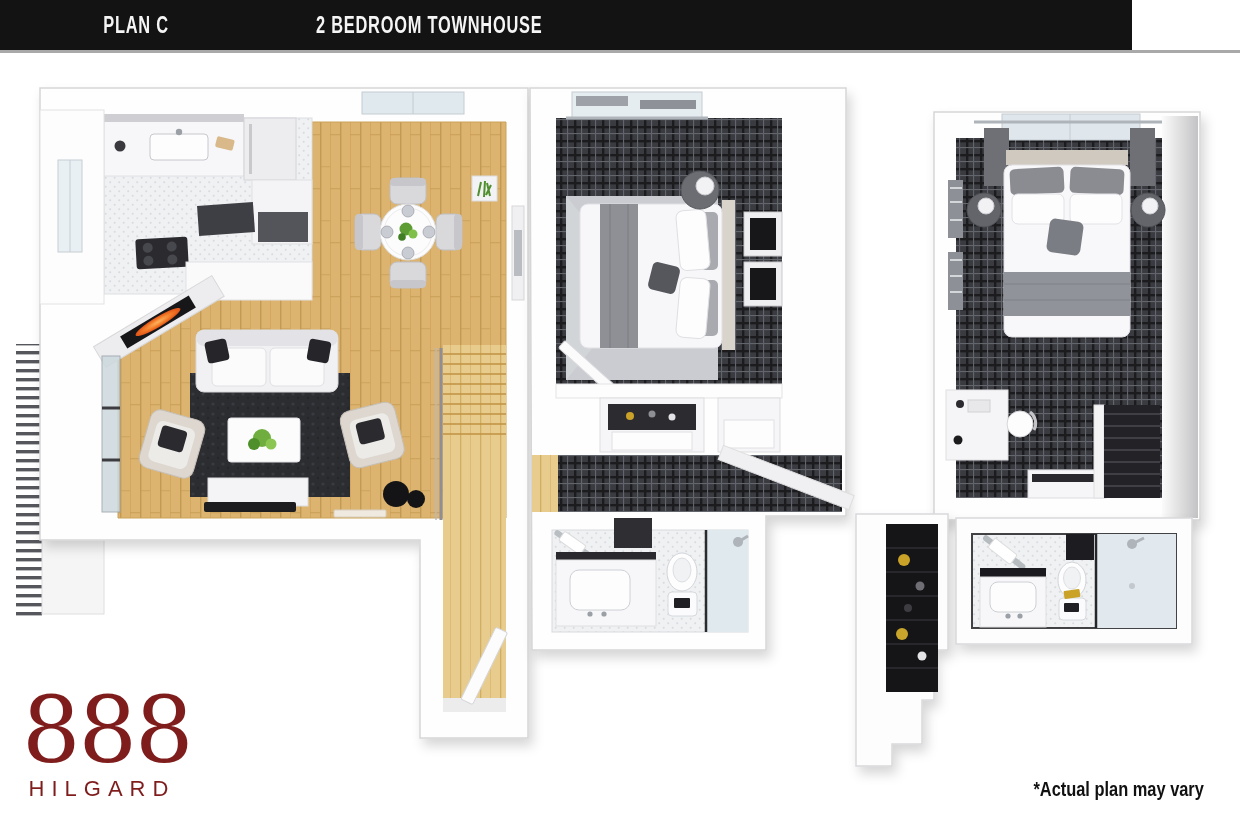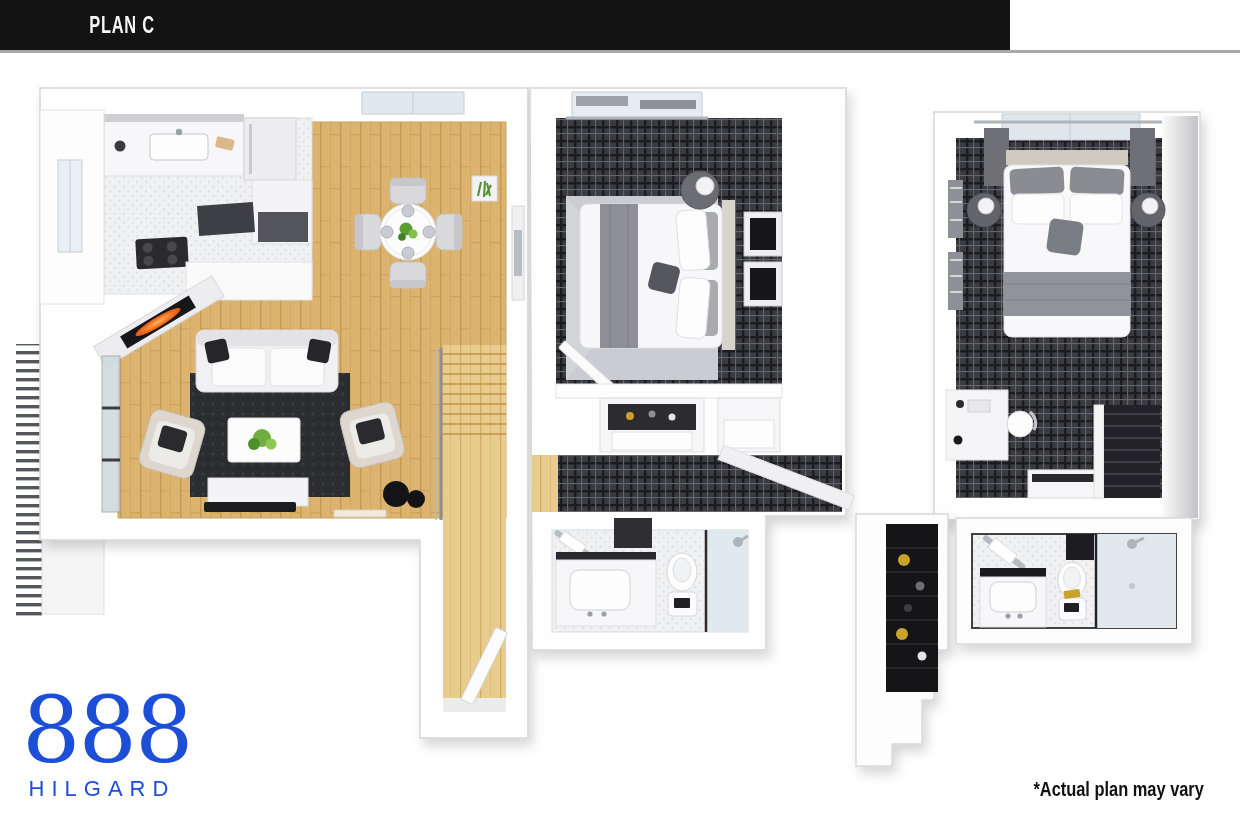--- a/index.html
+++ b/index.html
@@ -1,39 +1,42 @@
 <!DOCTYPE html>
 <html><head>
 <meta charset="utf-8">
 <style>
   html,body{margin:0;padding:0;background:#ffffff;}
   body{width:1240px;height:827px;position:relative;overflow:hidden;
        font-family:"Liberation Sans", sans-serif;}
   
-  .topbar{position:absolute;top:0;left:0;width:1010px;height:50px;background:#131313;
+  .topbar{position:absolute;top:0;left:0;width:1132px;height:50px;background:#131313;
           display:grid;grid-template-columns:1fr 1.15fr 1fr 1fr;align-items:center;z-index:5;}
   .topbar .cell{display:flex;justify-content:center;align-items:center;}
   .topbar .lbl{color:#f5f5f5;font-weight:700;font-size:21px;letter-spacing:1px;
                transform:scaleX(.78) scaleY(1.12);white-space:nowrap;}
   .topbar-rule{position:absolute;top:50px;left:0;width:1240px;height:3px;background:#a9a9a9;z-index:5;}
   
   svg.plan{position:absolute;top:0;left:0;}
   
-  .logo{position:absolute;left:22px;top:688px;width:160px;text-align:center;color:#1d4ed8;}
+  .logo{position:absolute;left:22px;top:688px;width:160px;text-align:center;color:#7f1d1d;}
   .logo .num{font-family:"DejaVu Serif", serif;font-size:92px;line-height:86px;letter-spacing:-2px;}
   .logo .name{font-size:22px;letter-spacing:7px;margin-top:2px;font-weight:400;}
   .disclaimer{position:absolute;right:36px;top:778px;font-weight:700;font-size:20px;color:#111;
               transform:scaleX(.82);transform-origin:right center;white-space:nowrap;}
 </style>
 </head>
 <body>
 
 <div class="topbar">
   <div class="cell">
       <span class="lbl">PLAN C</span>
+    </div>
+  <div class="cell">
+      <span class="lbl">2 BEDROOM TOWNHOUSE</span>
     </div>
 </div>
 <div class="topbar-rule"></div>
 
 <svg class="plan" width="1240" height="827" viewBox="0 0 1240 827">
   <defs>
     <filter id="soft" x="-20%" y="-20%" width="150%" height="150%">
       <feDropShadow dx="4" dy="7" stdDeviation="6" flood-color="#000" flood-opacity="0.16"></feDropShadow>
     </filter>
     <pattern id="wood" width="20" height="54" patternUnits="userSpaceOnUse">

